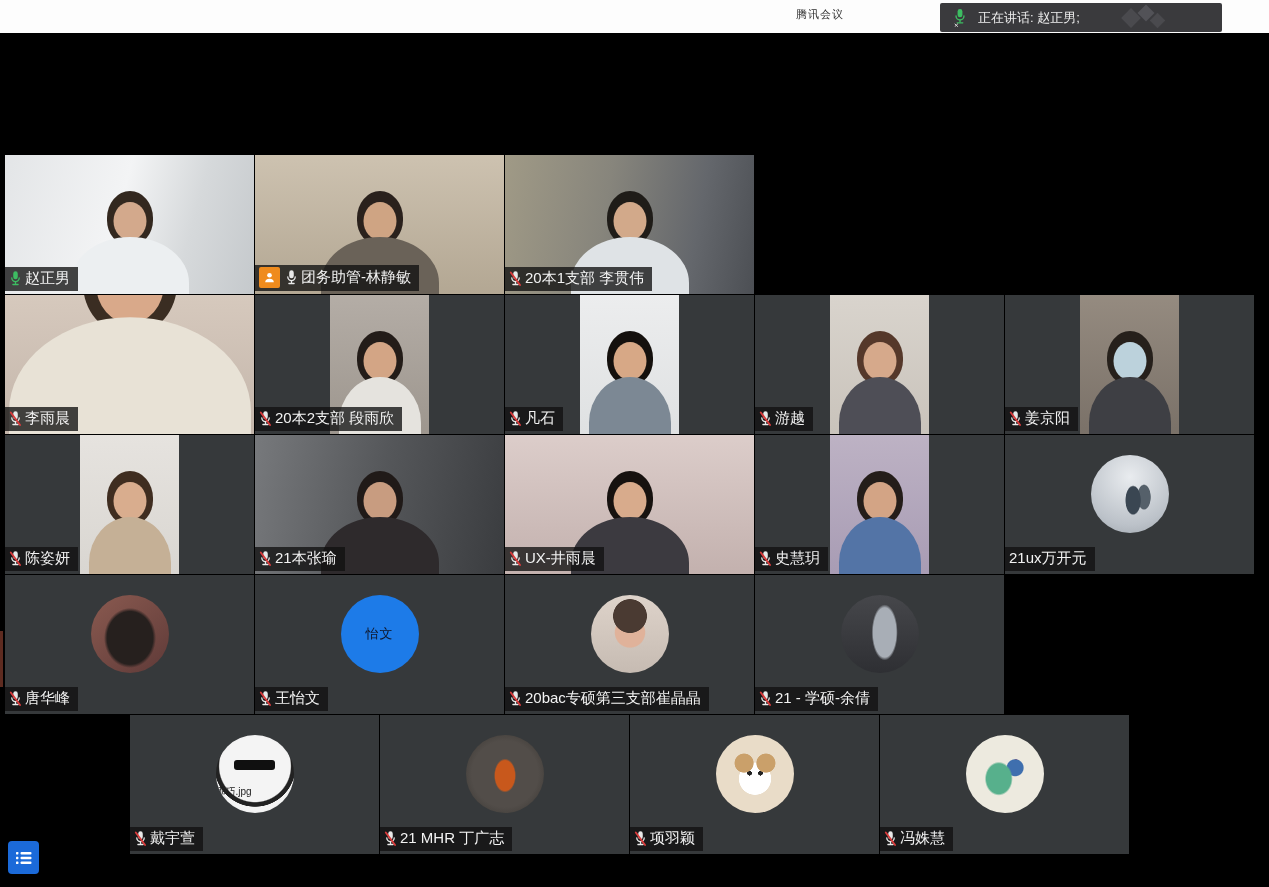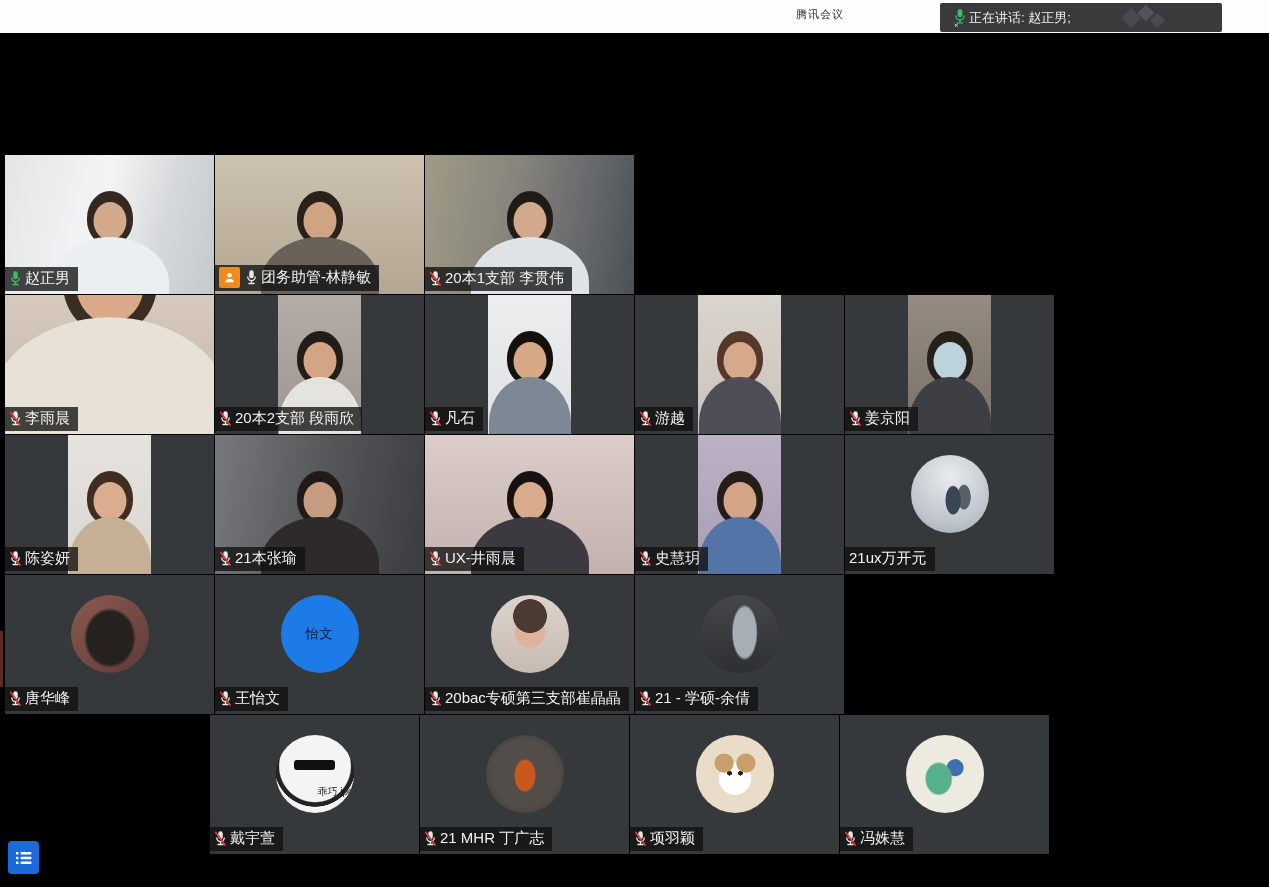--- a/index.html
+++ b/index.html
@@ -3,32 +3,32 @@
 <meta charset="utf-8">
 <style>
   html,body{margin:0;padding:0;background:#000;}
   .screen{position:relative;width:1269px;height:887px;background:#000;overflow:hidden;
     font-family:"Liberation Sans","DejaVu Sans",sans-serif;}
   
   .titlebar{position:absolute;left:0;top:0;width:100%;height:33px;background:#fdfdfd;}
   .app-title{position:absolute;left:796px;top:7px;font-size:11px;color:#2e2e2e;letter-spacing:1px;}
   .speaking-box{position:absolute;right:47px;top:3px;width:282px;height:29px;background:#3a3a3d;
     border-radius:2px;display:flex;align-items:center;padding-left:13px;box-sizing:border-box;}
-  .speaking-text{font-size:13px;color:#ededed;margin-left:2px;white-space:nowrap;}
+  .speaking-text{font-size:13px;color:#ededed;margin-left:11px;white-space:nowrap;}
   .wm{position:absolute;right:34px;top:2px;width:70px;height:25px;}
   .wm i{position:absolute;background:#4a4a4e;transform:rotate(45deg);}
   .wm i:nth-child(1){left:6px;top:6px;width:14px;height:14px;}
   .wm i:nth-child(2){left:22px;top:2px;width:12px;height:12px;background:#525257;}
   .wm i:nth-child(3){left:34px;top:10px;width:11px;height:11px;}
   
   .stage{position:absolute;left:0;top:33px;right:0;bottom:0;background:#000;}
   .grid{position:absolute;left:5px;top:122px;display:flex;flex-direction:column;gap:1px;}
   .grid-row{display:flex;gap:1px;width:1249px;}
   .grid-row.centered{justify-content:center;}
-  .tile{position:relative;width:209px;height:139px;background:#36393b;overflow:hidden;flex:none;}
+  .tile{position:relative;width:249px;height:139px;background:#36393b;overflow:hidden;flex:none;}
   .tile.speaking{box-shadow:inset 0 0 0 2px #2bbf5e;}
   
   .video{position:absolute;inset:0;}
   .strip{position:absolute;inset:0;background:var(--vbg,#4a4d4f);overflow:hidden;}
   .video-portrait .strip{left:30%;right:30%;}
   .person{position:absolute;left:50%;bottom:0;transform:translateX(-50%);width:128px;height:74%;}
   .video-portrait .person{width:86px;}
   .person .head{position:absolute;top:0;left:50%;transform:translateX(-50%);width:46px;height:54px;
     border-radius:50% 50% 46% 46%;background:var(--hair,#222);}
   .person .head::after{content:"";position:absolute;left:50%;transform:translateX(-50%);top:11px;
@@ -77,21 +77,21 @@
     radial-gradient(10px 6px at 50% 56%,#7c3c34 90%,transparent),
     linear-gradient(#ded3ca,#c6bbb2);}
   .p19 .avatar{background:
     radial-gradient(13px 28px at 56% 48%,#a8aeb6 88%,transparent),
     linear-gradient(#46474b,#2e2f33);}
   .p20 .avatar{background:
     radial-gradient(circle at 50% 40%,transparent 0 58%,#222 60% 66%,transparent 67%),
     radial-gradient(circle,#f4f4f4 66%,#dedede);}
   .p20 .avatar::before{content:"";position:absolute;left:24%;right:24%;top:33%;height:13%;
     background:#101010;border-radius:3px;}
-  .p20 .av-text{position:absolute;left:0;right:0;bottom:17%;text-align:right;
+  .p20 .av-text{position:absolute;left:0;right:0;bottom:17%;text-align:left;
     font-size:10px;color:#1c1c1c;}
   .p21 .avatar{background:
     radial-gradient(11px 17px at 50% 52%,#c8581c 88%,transparent),
     radial-gradient(circle,#524d49 60%,#35322e);}
   .p22 .avatar{background:
     radial-gradient(circle at 36% 36%,#caa06a 0 13%,transparent 14%),
     radial-gradient(circle at 64% 36%,#caa06a 0 13%,transparent 14%),
     radial-gradient(2.5px 2.5px at 43% 49%,#222 90%,transparent),
     radial-gradient(2.5px 2.5px at 57% 49%,#222 90%,transparent),
     radial-gradient(circle at 50% 56%,#fff 0 27%,transparent 28%),

